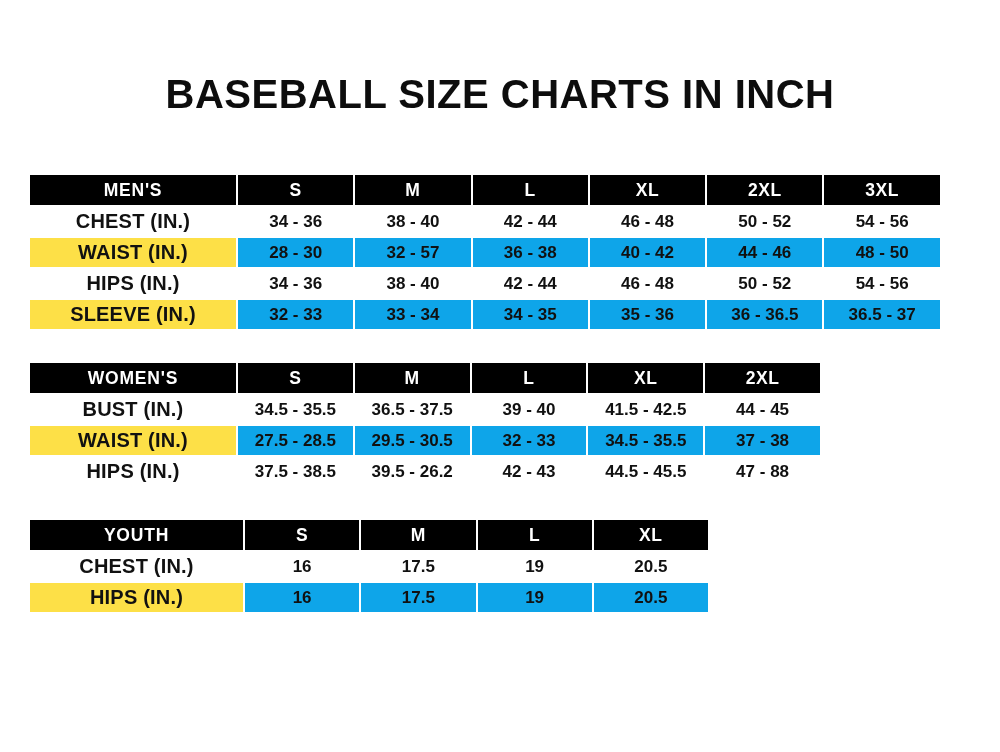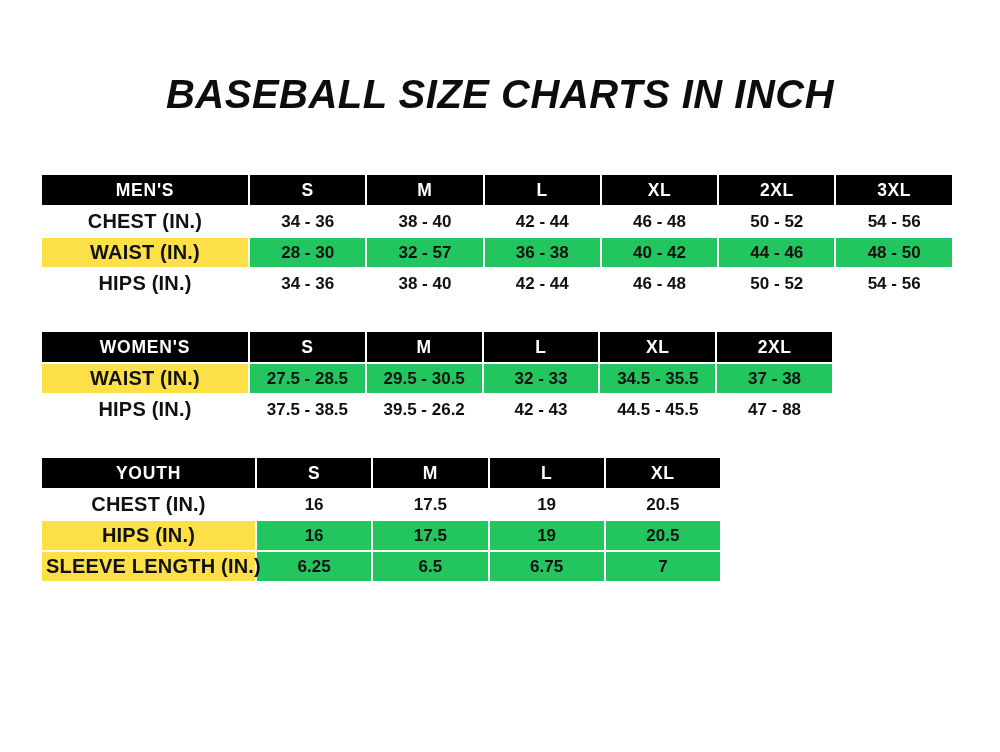--- a/index.html
+++ b/index.html
@@ -23,24 +23,23 @@
   .title {
     text-align: center;
     font-size: 40px;
     font-weight: bold;
     letter-spacing: 0.5px;
     color: #0d0d0d;
     margin: 0;
     padding-top: 72px;
     padding-bottom: 0;
     font-family: "Liberation Sans", sans-serif;
-    font-style: italic;
   }
   .tables-wrap {
-    padding: 0 40px;
+    padding: 0 28px;
     margin-top: 56px;
   }
   table.size-table {
     border-collapse: collapse;
     table-layout: fixed;
     font-family: "Liberation Sans", sans-serif;
   }
   table.size-table + table.size-table {
     margin-top: 30px;
   }
@@ -64,21 +63,21 @@
   }
   table.size-table thead th.label-head {
     text-align: center;
     letter-spacing: 0.8px;
   }
   table.size-table tbody tr td {
     background: #ffffff;
     color: #111111;
   }
   table.size-table tbody tr.alt td {
-    background: #22c55e;
+    background: #0ea5e9;
   }
   table.size-table tbody td.rowlabel {
     background: #ffffff;
     color: #111111;
     font-size: 20px;
     letter-spacing: 0.2px;
   }
   table.size-table tbody tr.alt td.rowlabel {
     background: #fde047;
   }
@@ -146,20 +145,29 @@
         </tr>
         <tr>
           <td class="rowlabel">HIPS (IN.)</td>
           <td>34 - 36</td>
           <td>38 - 40</td>
           <td>42 - 44</td>
           <td>46 - 48</td>
           <td>50 - 52</td>
           <td>54 - 56</td>
         </tr>
+        <tr class="alt">
+          <td class="rowlabel">SLEEVE (IN.)</td>
+          <td>32 - 33</td>
+          <td>33 - 34</td>
+          <td>34 - 35</td>
+          <td>35 - 36</td>
+          <td>36 - 36.5</td>
+          <td>36.5 - 37</td>
+        </tr>
       </tbody>
     </table>
 
     <table class="size-table t-women">
       <colgroup>
         <col class="c-label">
           <col class="c-val">
           <col class="c-val">
           <col class="c-val">
           <col class="c-val">
@@ -169,20 +177,28 @@
         <tr>
           <th class="label-head">WOMEN'S</th>
           <th>S</th>
           <th>M</th>
           <th>L</th>
           <th>XL</th>
           <th>2XL</th>
         </tr>
       </thead>
       <tbody>
+        <tr>
+          <td class="rowlabel">BUST (IN.)</td>
+          <td>34.5 - 35.5</td>
+          <td>36.5 - 37.5</td>
+          <td>39 - 40</td>
+          <td>41.5 - 42.5</td>
+          <td>44 - 45</td>
+        </tr>
         <tr class="alt">
           <td class="rowlabel">WAIST (IN.)</td>
           <td>27.5 - 28.5</td>
           <td>29.5 - 30.5</td>
           <td>32 - 33</td>
           <td>34.5 - 35.5</td>
           <td>37 - 38</td>
         </tr>
         <tr>
           <td class="rowlabel">HIPS (IN.)</td>
@@ -220,24 +236,17 @@
           <td>19</td>
           <td>20.5</td>
         </tr>
         <tr class="alt">
           <td class="rowlabel">HIPS (IN.)</td>
           <td>16</td>
           <td>17.5</td>
           <td>19</td>
           <td>20.5</td>
         </tr>
-        <tr class="alt">
-          <td class="rowlabel">SLEEVE LENGTH (IN.)</td>
-          <td>6.25</td>
-          <td>6.5</td>
-          <td>6.75</td>
-          <td>7</td>
-        </tr>
       </tbody>
     </table>
 
   </div>
 </div>
 
 </body></html>

